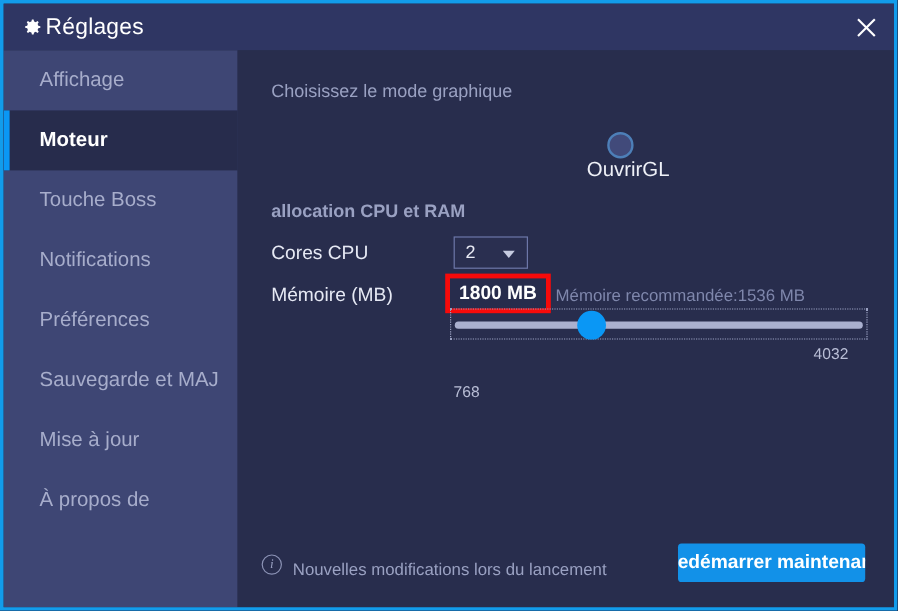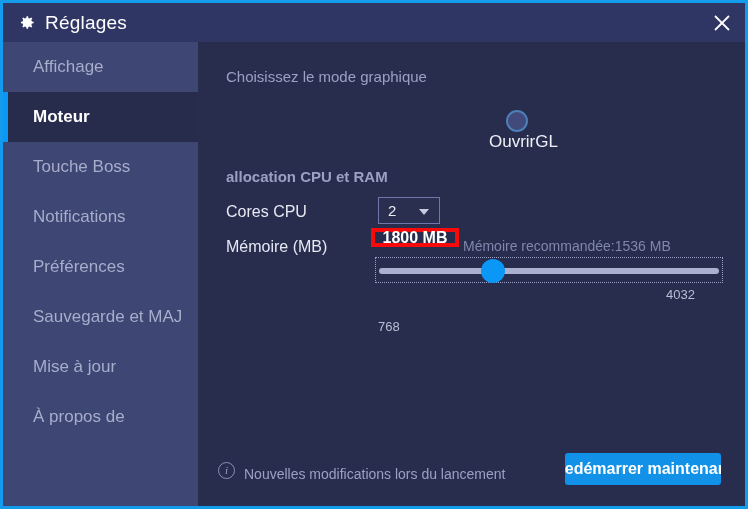--- a/index.html
+++ b/index.html
@@ -37,21 +37,21 @@
   }
   .gear-icon {
     margin-left: 14px;
     width: 19px;
     height: 19px;
     color: #ffffff;
     display: block;
   }
   .gear-icon svg { display: block; }
   .title-text {
-    margin-left: 9px;
+    margin-left: 2px;
     color: #ffffff;
     font-size: 19px;
     letter-spacing: 0.2px;
   }
   .close-btn {
     position: absolute;
     right: 6px;
     top: 4px;
     width: 34px;
     height: 32px;
@@ -201,21 +201,21 @@
     border-right: 5px solid transparent;
     border-top: 6px solid #c6cbe0;
   }
 
   
   .mem-highlight {
     position: absolute;
     left: 173px;
     top: 186px;
     width: 88px;
-    height: 19px;
+    height: 33px;
     box-sizing: border-box;
     border: 4px solid #f70a0a;
     background: #272c4c;
     display: flex;
     align-items: center;
     justify-content: center;
   }
   .mem-highlight .val {
     color: #ffffff;
     font-size: 16px;
@@ -261,21 +261,21 @@
     border-radius: 50%;
     background: #0a97f5;
   }
   .scale-min, .scale-max {
     position: absolute;
     top: 245px;
     color: #b9bed6;
     font-size: 13px;
   }
   .scale-min { left: 180px; margin-top: 32px; }
-  .scale-max { left: 468px; }
+  .scale-max { left: 480px; }
 
   
   .footer-note {
     position: absolute;
     left: 20px;
     top: 416px;
     display: flex;
     align-items: center;
   }
   .info-icon {

